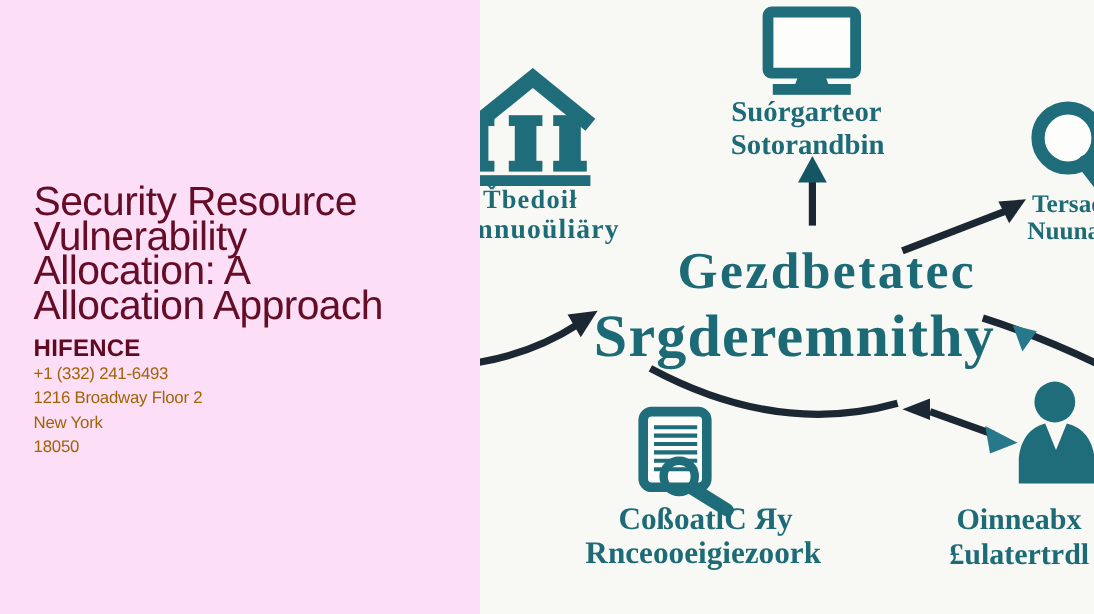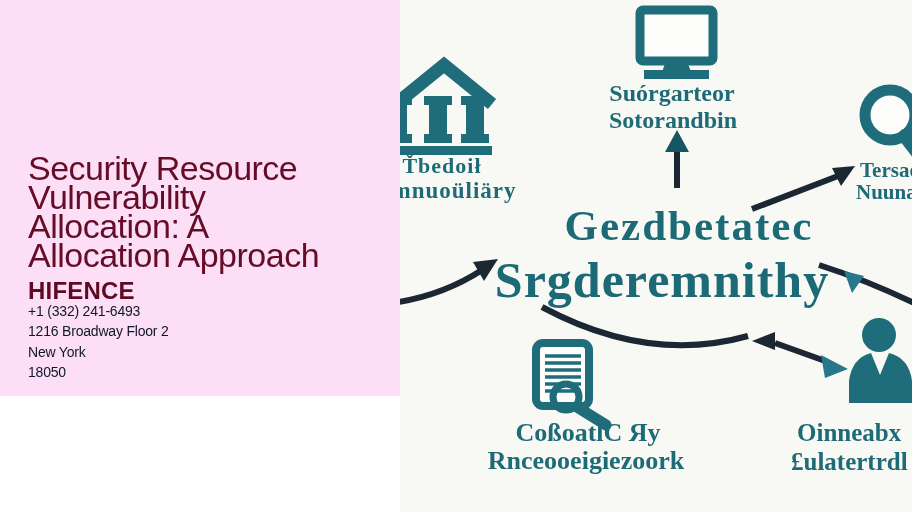--- a/index.html
+++ b/index.html
@@ -1,35 +1,35 @@
 <!DOCTYPE html>
 <html><head>
 <meta charset="utf-8">
 <style>
   * { margin:0; padding:0; box-sizing:border-box; }
   body { width:912px; height:512px; overflow:hidden; font-family:"Liberation Sans", sans-serif; }
   .page { position:relative; width:912px; height:512px; background:#fff; }
 
   
   .left-panel {
-    position:absolute; left:0; top:0; width:400px; height:396px;
+    position:absolute; left:0; top:0; width:400px; height:512px;
     background:#fcdef6;
   }
   .left-inner { padding:154px 18px 0 28px; }
   .title {
     font-size:34px; line-height:29px; font-weight:400; letter-spacing:-0.5px;
     color:#650c26;
   }
   .company {
-    margin-top:11px; font-size:24px; line-height:20px; font-weight:700;
+    margin-top:11px; font-size:20px; line-height:20px; font-weight:700;
     color:#5f0a22; letter-spacing:0.2px;
   }
   .contact {
     font-size:14px; line-height:20.3px; font-weight:400; letter-spacing:-0.2px;
-    color:#0f172a;
+    color:#a16207;
   }
   .contact:first-of-type { margin-top:4px; }
   .url {
     margin-top:3px; font-size:11.5px; line-height:20px; color:#73122e;
     letter-spacing:0px;
   }
 
   
   .illustration {
     position:absolute; left:400px; top:0; width:512px; height:512px;

